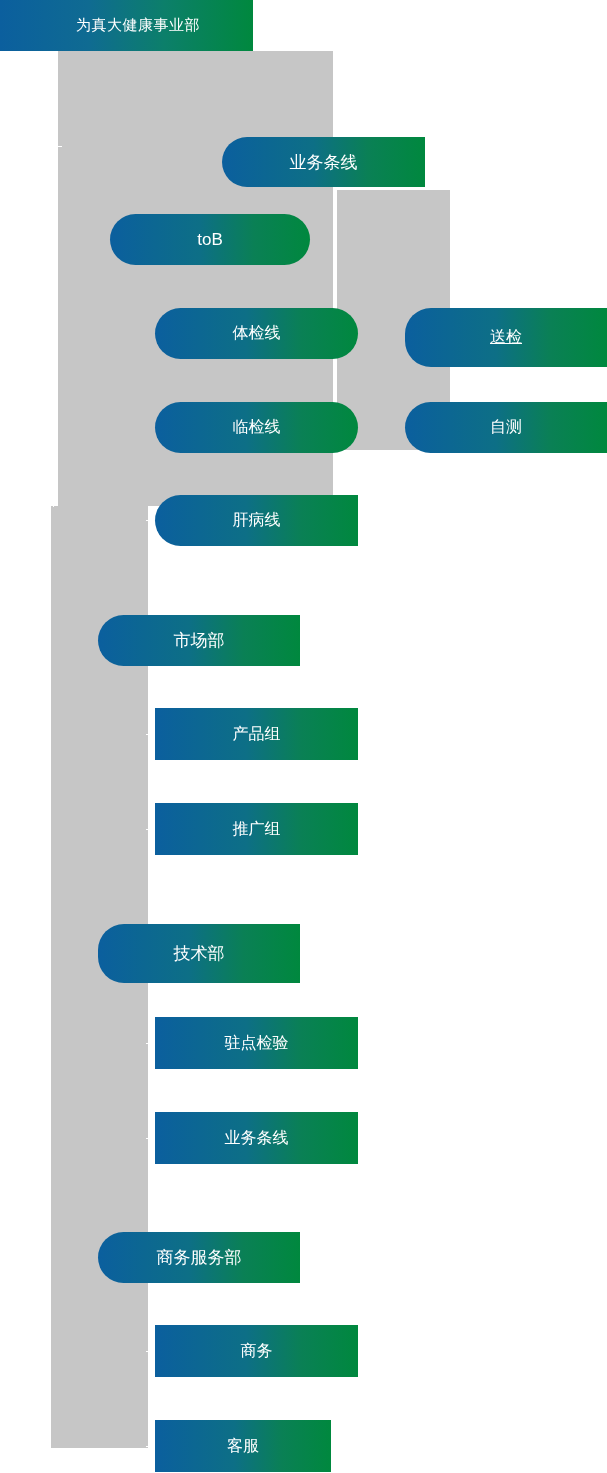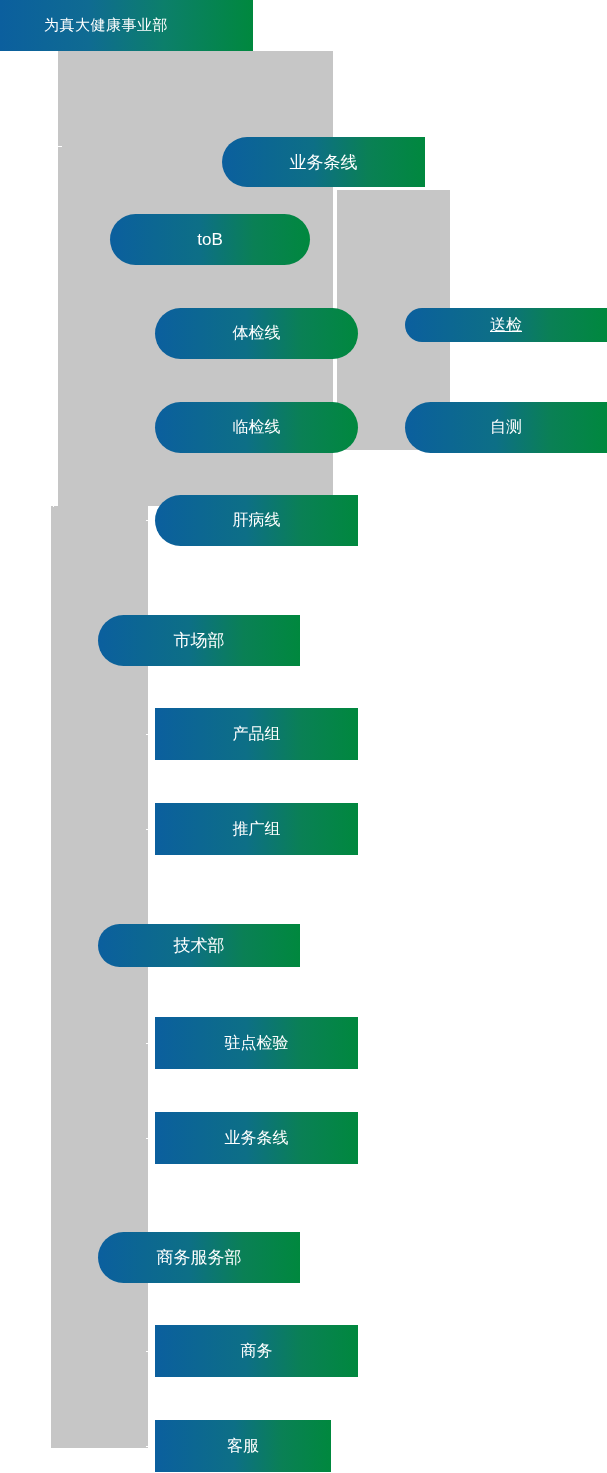--- a/index.html
+++ b/index.html
@@ -36,21 +36,21 @@
   .banner {
     position: absolute;
     left: 0;
     top: 0;
     width: 253px;
     height: 51px;
     background: linear-gradient(90deg, #0b5f9e 0%, #0f6b92 35%, #0c7f6a 65%, #00883e 100%);
     display: flex;
     align-items: center;
     box-sizing: border-box;
-    padding-left: 44px;
+    padding-left: 76px;
   }
   .banner-text {
     color: #ffffff;
     font-size: 15px;
     letter-spacing: 0.5px;
     white-space: nowrap;
   }
   
   .node {
     position: absolute;
@@ -106,41 +106,41 @@
   </div>
 
   <div class="node level2 round-both" style="left:155px; top:402px; width:203px; height:51px;">
     <span>临检线</span>
   </div>
 
   <div class="node level2 round-left" style="left:155px; top:495px; width:203px; height:51px;">
     <span>肝病线</span>
   </div>
 
-  <div class="node level2 round-left" style="left:405px; top:308px; width:202px; height:34px;text-decoration:underline;">
+  <div class="node level2 round-left" style="left:405px; top:308px; width:202px; height:59px;text-decoration:underline;">
     <span>送检</span>
   </div>
 
   <div class="node level2 round-left" style="left:405px; top:402px; width:202px; height:51px;">
     <span>自测</span>
   </div>
 
   <div class="node level1 round-left" style="left:98px; top:615px; width:202px; height:51px;">
     <span>市场部</span>
   </div>
 
   <div class="node level2 round-none" style="left:155px; top:708px; width:203px; height:52px;">
     <span>产品组</span>
   </div>
 
   <div class="node level2 round-none" style="left:155px; top:803px; width:203px; height:52px;">
     <span>推广组</span>
   </div>
 
-  <div class="node level1 round-left" style="left:98px; top:924px; width:202px; height:43px;">
+  <div class="node level1 round-left" style="left:98px; top:924px; width:202px; height:59px;">
     <span>技术部</span>
   </div>
 
   <div class="node level2 round-none" style="left:155px; top:1017px; width:203px; height:52px;">
     <span>驻点检验</span>
   </div>
 
   <div class="node level2 round-none" style="left:155px; top:1112px; width:203px; height:52px;">
     <span>业务条线</span>
   </div>

